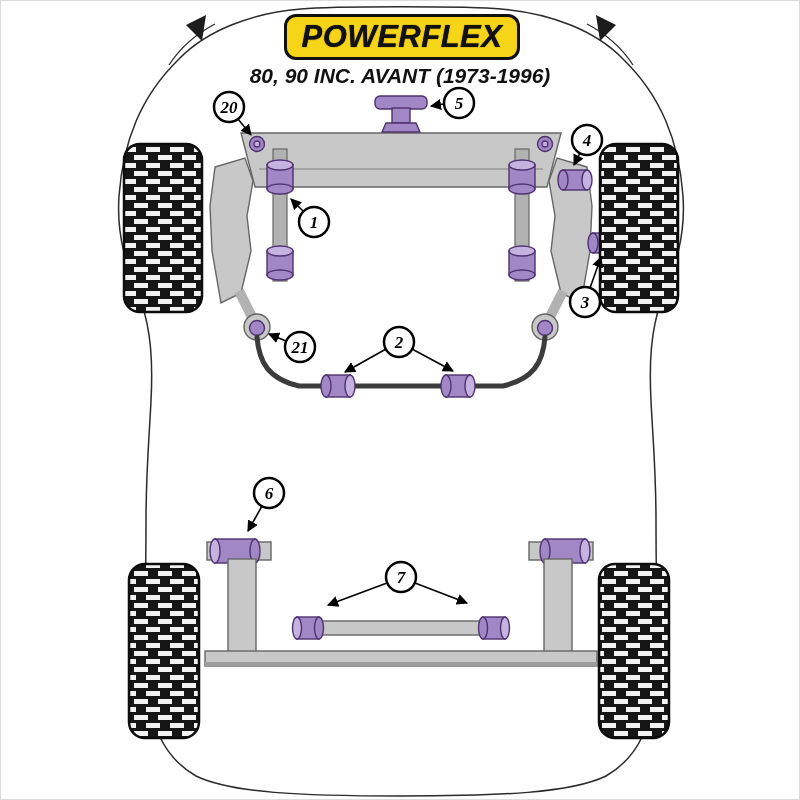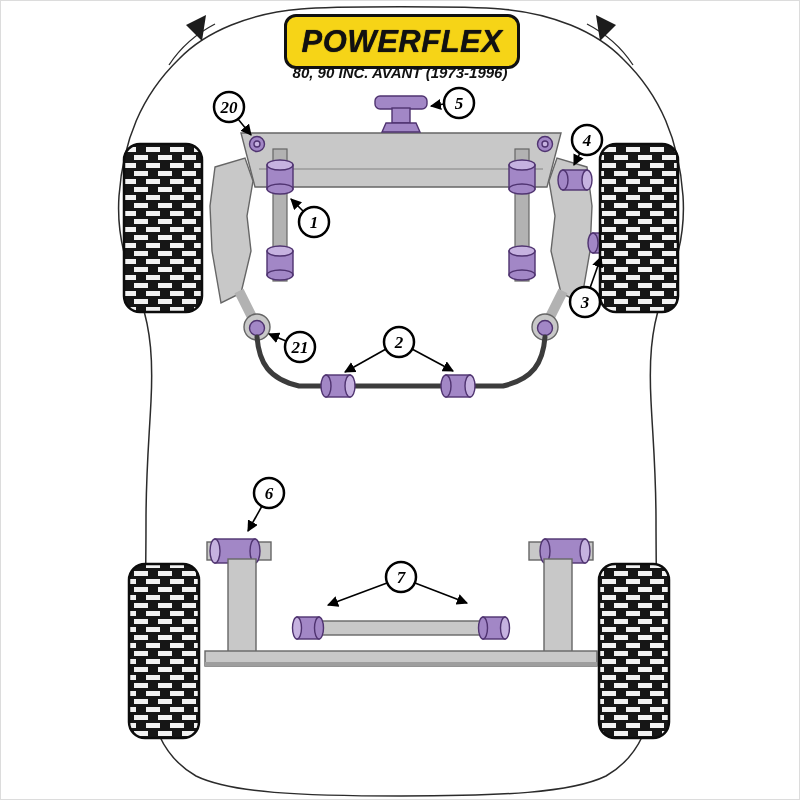--- a/index.html
+++ b/index.html
@@ -9,39 +9,39 @@
     background: #fff;
     border: 1px solid #dcdcdc;
     box-sizing: border-box;
     overflow: hidden;
     font-family: "Liberation Sans", sans-serif;
   }
   .stage svg { position: absolute; left: 0; top: 0; }
 
   .logo {
     position: absolute; left: 283px; top: 13px;
-    width: 236px; height: 55px;
+    width: 236px; height: 46px;
     background: #f6d417;
     border: 3px solid #111;
     border-radius: 12px;
     box-sizing: border-box;
     display: flex; align-items: center; justify-content: center;
   }
   .logo span {
     font-family: "Liberation Sans", sans-serif;
     font-style: italic; font-weight: bold;
     font-size: 31px; color: #111;
     letter-spacing: 0.5px; white-space: nowrap;
     text-shadow: 0 0 1px #111;
   }
   .subtitle {
     position: absolute; top: 63px; left: 0; width: 100%;
     text-align: center;
     font-weight: bold; font-style: italic;
-    font-size: 15px; color: #111;
+    font-size: 21px; color: #111;
   }
 
   
   .outline  { fill: #ffffff; stroke: #2b2b2b; stroke-width: 1.5; }
   .crease   { fill: none; stroke: #2b2b2b; stroke-width: 1.3; }
   .mirror   { fill: #1c1c1c; stroke: none; }
   .metal    { fill: #c8c8c8; stroke: #666666; stroke-width: 1.4; }
   .metal2   { fill: #b2b2b2; stroke: #666666; stroke-width: 1.2; }
   .bush     { fill: #a287c6; stroke: #4f3370; stroke-width: 1.4; }
   .bushcap  { fill: #c6b2e0; stroke: #4f3370; stroke-width: 1.4; }

